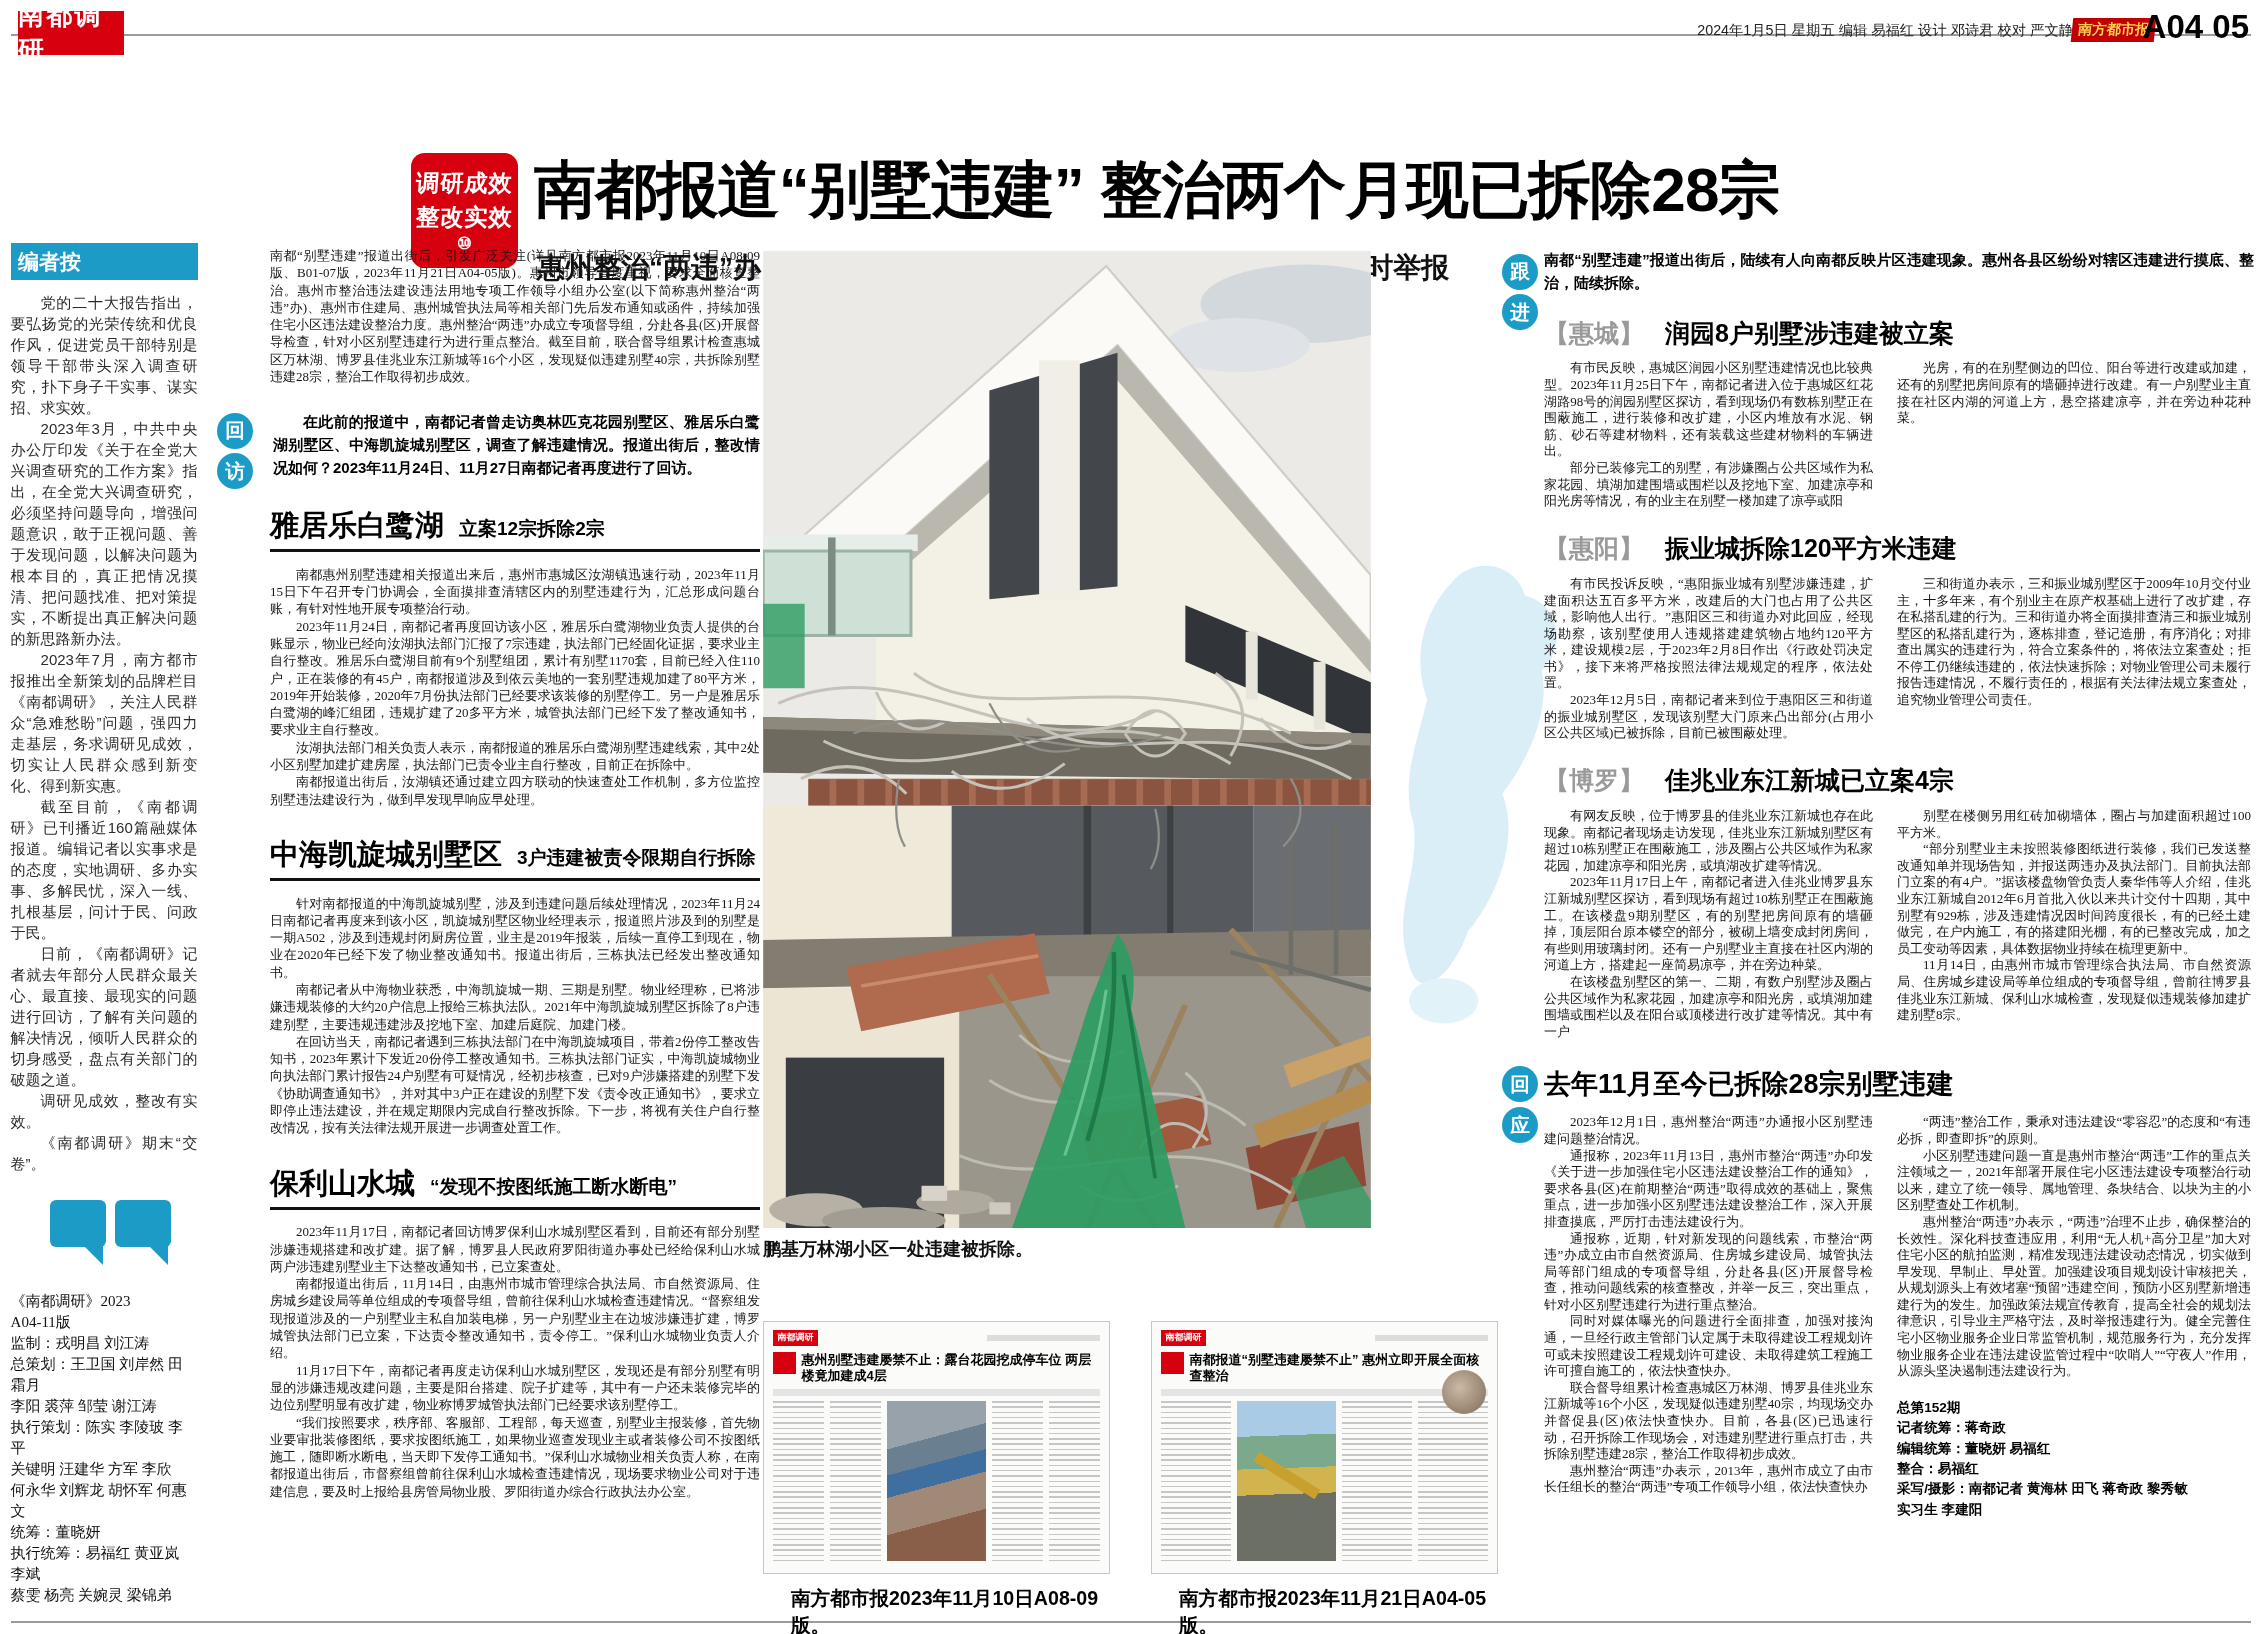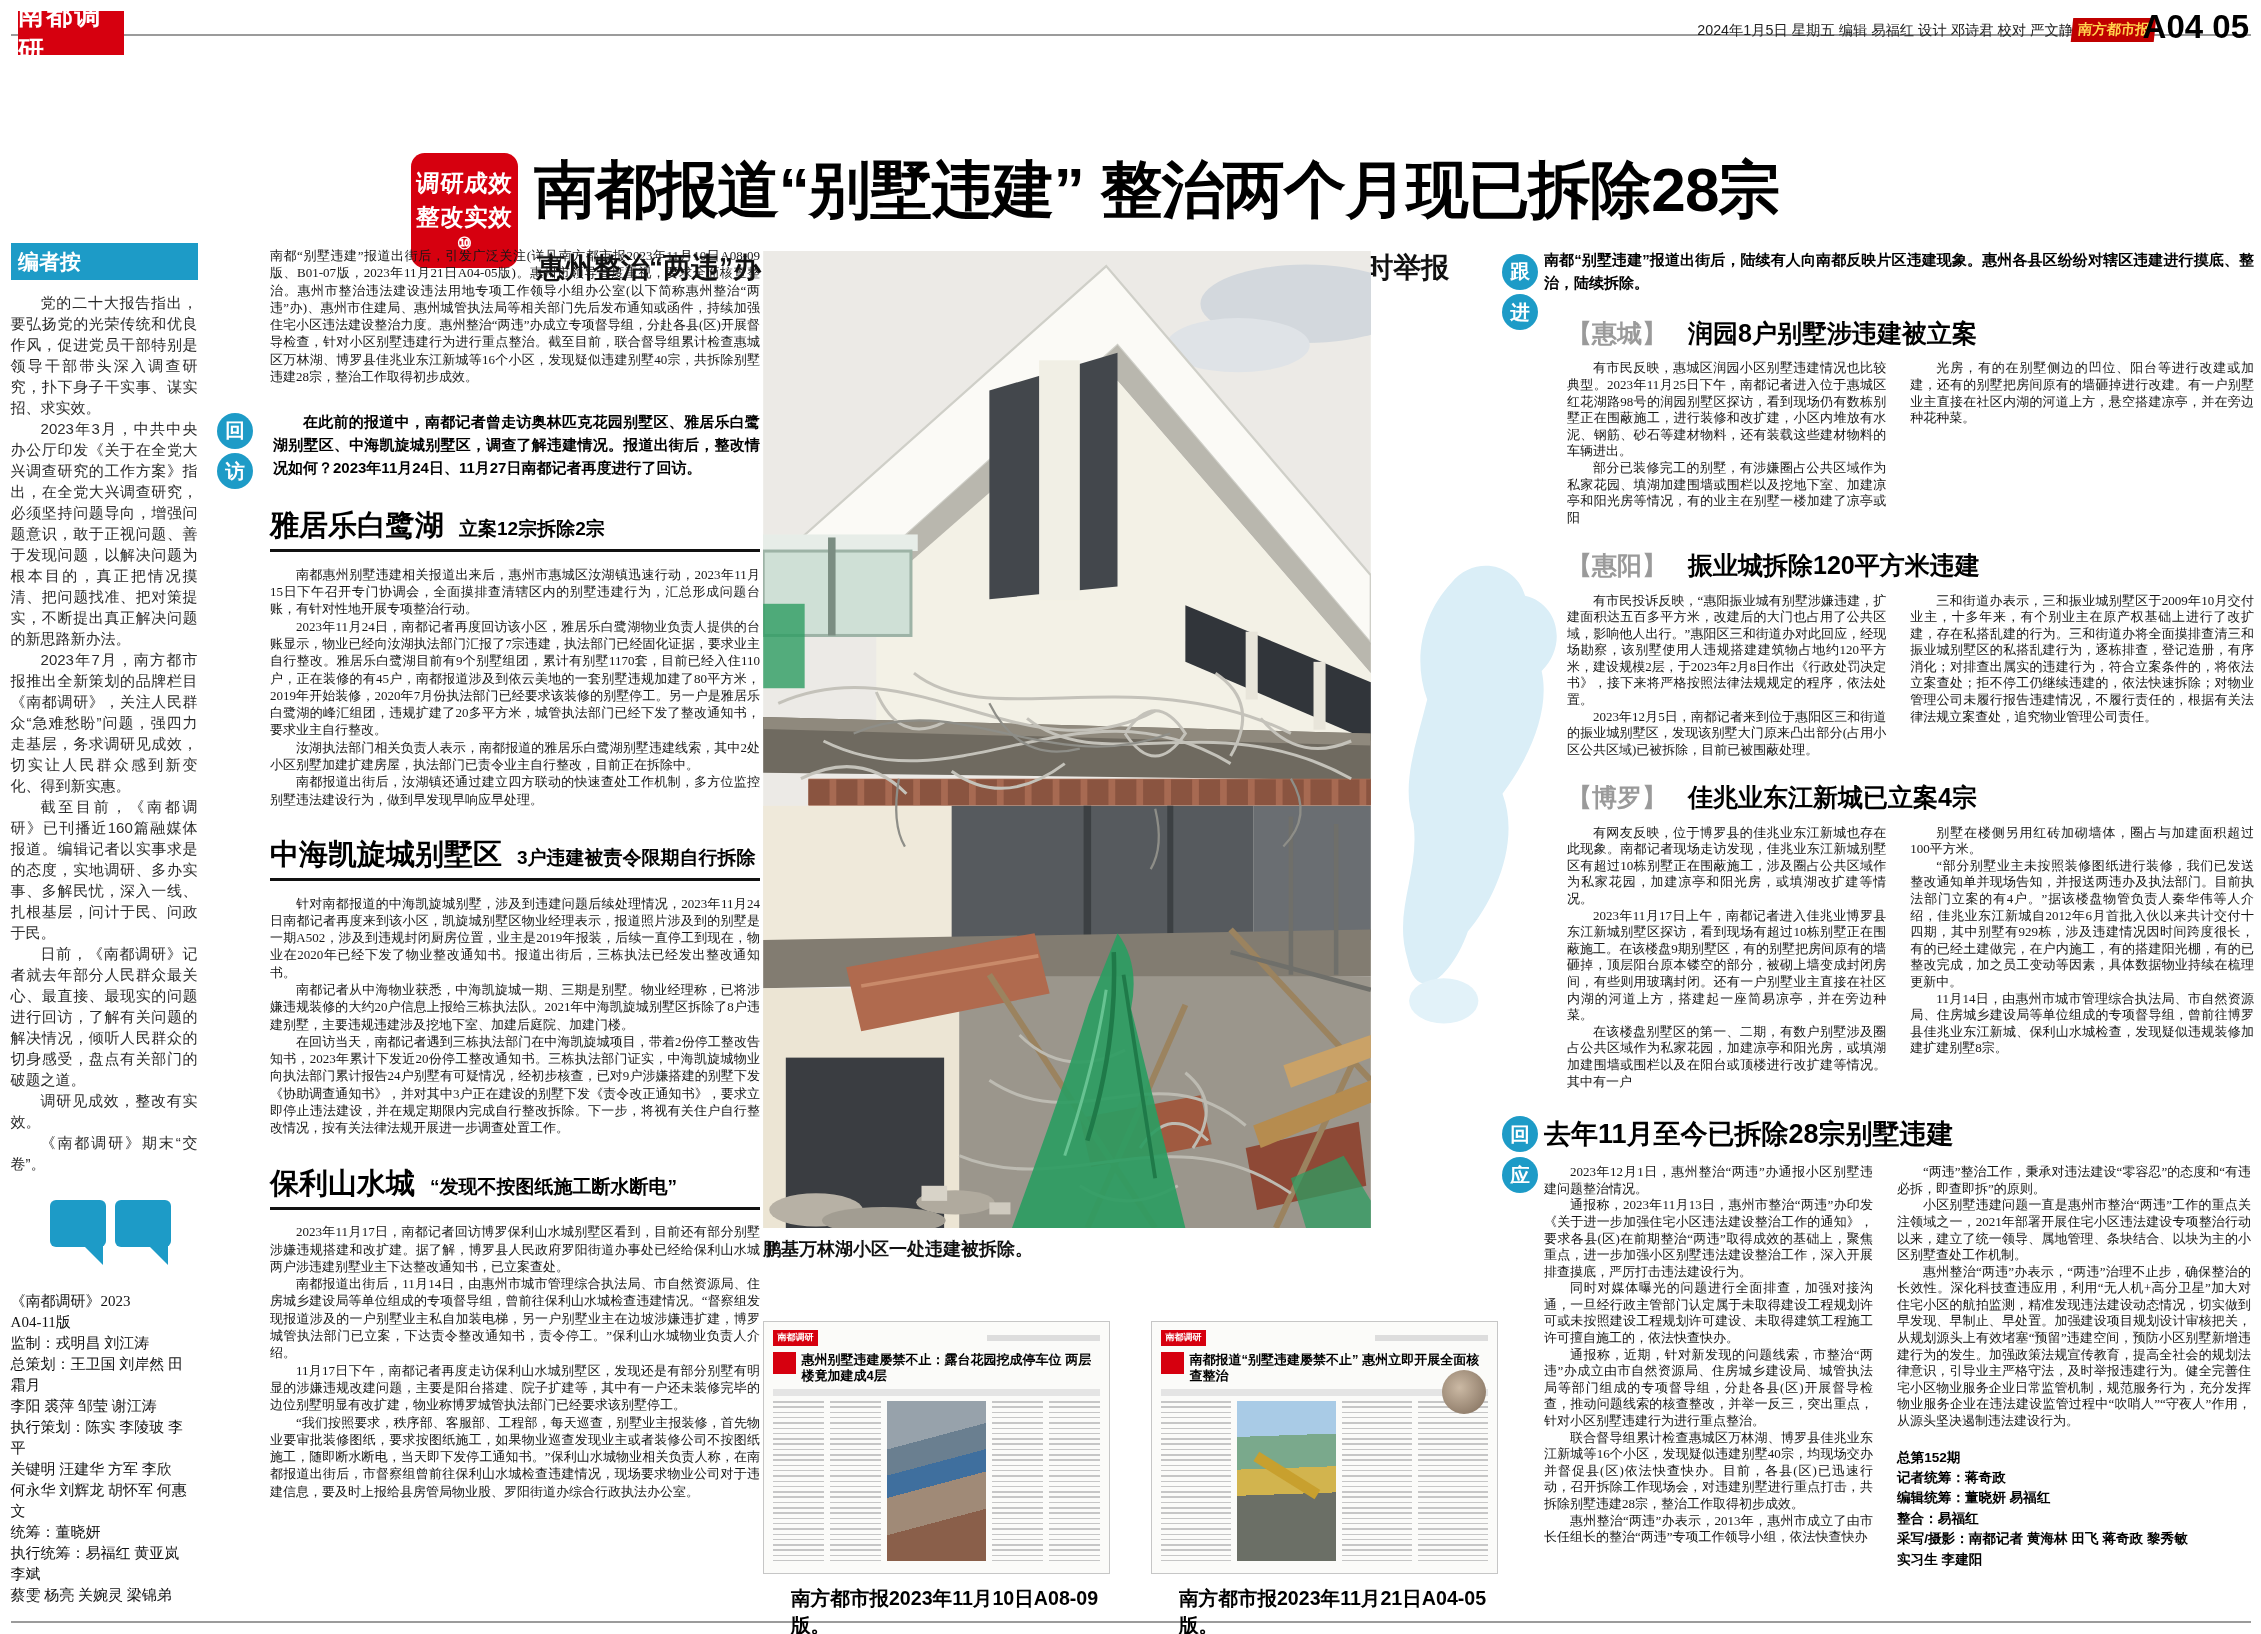--- a/index.html
+++ b/index.html
@@ -77,21 +77,21 @@
   .clip-photo.a{background:linear-gradient(165deg,#97a2ab 0 26%,#6a7f90 26% 40%,#3f6f9e 40% 52%,#a08a77 52% 72%,#8a5f4a 72% 100%);}
   .clip-photo.b{background:linear-gradient(178deg,#a9cbe6 0 22%,#7aa98c 22% 42%,#d2b44e 42% 58%,#6b6f66 58% 100%);}
   .clip-arm{position:absolute;left:13.6px;top:69px;width:72px;height:10.6px;background:#c8a02e;transform:rotate(32deg);}
   .clip-circle{position:absolute;right:10.6px;top:48px;width:44px;height:44px;border-radius:50%;
         background:radial-gradient(circle at 40% 40%,#cbb9a4,#7d6a58);}
   .clip-cap{font-family:"Liberation Sans",sans-serif;font-weight:bold;font-size:19.6px;color:#000;margin-top:10.6px;margin-left:28px;}
   
   .rr{position:absolute;left:1544px;top:249px;width:710px;z-index:2;}
   .fu-intro{position:relative;font-family:"Liberation Sans",sans-serif;font-weight:bold;font-size:15px;
             line-height:22.6px;text-align:justify;color:#000;margin:0 0 19.6px 0;}
-  .fu-sec{margin-top:22.6px;margin-left:23px;}
+  .fu-sec{margin-top:22.6px;}
   .fu-head{margin-bottom:10.6px;}
   .fu-tag{color:#9a9a9a;font-family:"Liberation Sans",sans-serif;font-weight:bold;font-size:25px;}
   .fu-title{color:#000;font-family:"Liberation Sans",sans-serif;font-weight:bold;font-size:25px;margin-left:18px;}
   .fu-cols{display:flex;gap:24px;}
   .fu-c1{width:329px;}
   .fu-c2{width:354px;}
   .r-p{font-size:13px;line-height:16.6px;text-align:justify;text-indent:2em;margin:0;color:#161616;}
   .resp{position:relative;margin-top:26px;}
   .resp-title{font-family:"Liberation Sans",sans-serif;font-weight:bold;font-size:27px;color:#000;margin:0 0 12px 0;}
   .r-credit{font-family:"Liberation Sans",sans-serif;font-weight:bold;font-size:13.6px;line-height:20.4px;margin:0;color:#000;}
@@ -409,22 +409,22 @@
     </div>
 
     <div class="resp">
       <div class="cbadge" style="left:-42px;top:0">回</div>
       <div class="cbadge" style="left:-42px;top:41px">应</div>
       <h2 class="resp-title">去年11月至今已拆除28宗别墅违建</h2>
       <div class="fu-cols">
         <div class="fu-c1">
             <p class="r-p">2023年12月1日，惠州整治“两违”办通报小区别墅违建问题整治情况。</p>
             <p class="r-p">通报称，2023年11月13日，惠州市整治“两违”办印发《关于进一步加强住宅小区违法建设整治工作的通知》，要求各县(区)在前期整治“两违”取得成效的基础上，聚焦重点，进一步加强小区别墅违法建设整治工作，深入开展排查摸底，严厉打击违法建设行为。</p>
+            <p class="r-p">通报称，近期，针对新发现的问题线索，市整治“两违”办成立由市自然资源局、住房城乡建设局、城管执法局等部门组成的专项督导组，分赴各县(区)开展督导检查，推动问题线索的核查整改，并举一反三，突出重点，针对小区别墅违建行为进行重点整治。</p>
             <p class="r-p">同时对媒体曝光的问题进行全面排查，加强对接沟通，一旦经行政主管部门认定属于未取得建设工程规划许可或未按照建设工程规划许可建设、未取得建筑工程施工许可擅自施工的，依法快查快办。</p>
-            <p class="r-p">通报称，近期，针对新发现的问题线索，市整治“两违”办成立由市自然资源局、住房城乡建设局、城管执法局等部门组成的专项督导组，分赴各县(区)开展督导检查，推动问题线索的核查整改，并举一反三，突出重点，针对小区别墅违建行为进行重点整治。</p>
             <p class="r-p">联合督导组累计检查惠城区万林湖、博罗县佳兆业东江新城等16个小区，发现疑似违建别墅40宗，均现场交办并督促县(区)依法快查快办。目前，各县(区)已迅速行动，召开拆除工作现场会，对违建别墅进行重点打击，共拆除别墅违建28宗，整治工作取得初步成效。</p>
             <p class="r-p">惠州整治“两违”办表示，2013年，惠州市成立了由市长任组长的整治“两违”专项工作领导小组，依法快查快办</p>
           </div>
         <div class="fu-c2">
           <div>
               <p class="r-p">“两违”整治工作，秉承对违法建设“零容忍”的态度和“有违必拆，即查即拆”的原则。</p>
               <p class="r-p">小区别墅违建问题一直是惠州市整治“两违”工作的重点关注领域之一，2021年部署开展住宅小区违法建设专项整治行动以来，建立了统一领导、属地管理、条块结合、以块为主的小区别墅查处工作机制。</p>
               <p class="r-p">惠州整治“两违”办表示，“两违”治理不止步，确保整治的长效性。深化科技查违应用，利用“无人机+高分卫星”加大对住宅小区的航拍监测，精准发现违法建设动态情况，切实做到早发现、早制止、早处置。加强建设项目规划设计审核把关，从规划源头上有效堵塞“预留”违建空间，预防小区别墅新增违建行为的发生。加强政策法规宣传教育，提高全社会的规划法律意识，引导业主严格守法，及时举报违建行为。健全完善住宅小区物业服务企业日常监管机制，规范服务行为，充分发挥物业服务企业在违法建设监管过程中“吹哨人”“守夜人”作用，从源头坚决遏制违法建设行为。</p>
             </div>
           <div class="r-credits">

